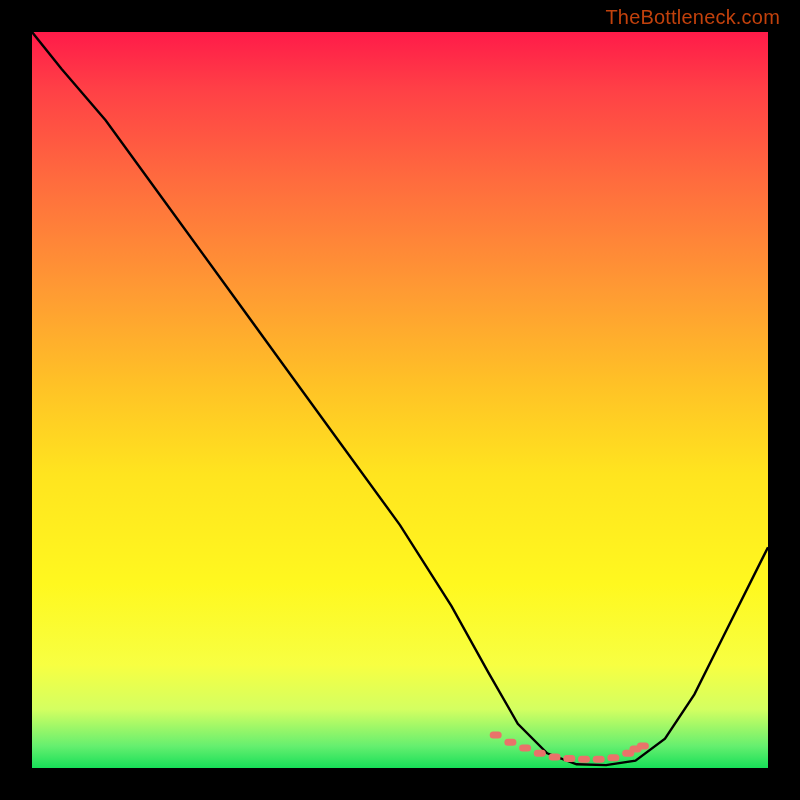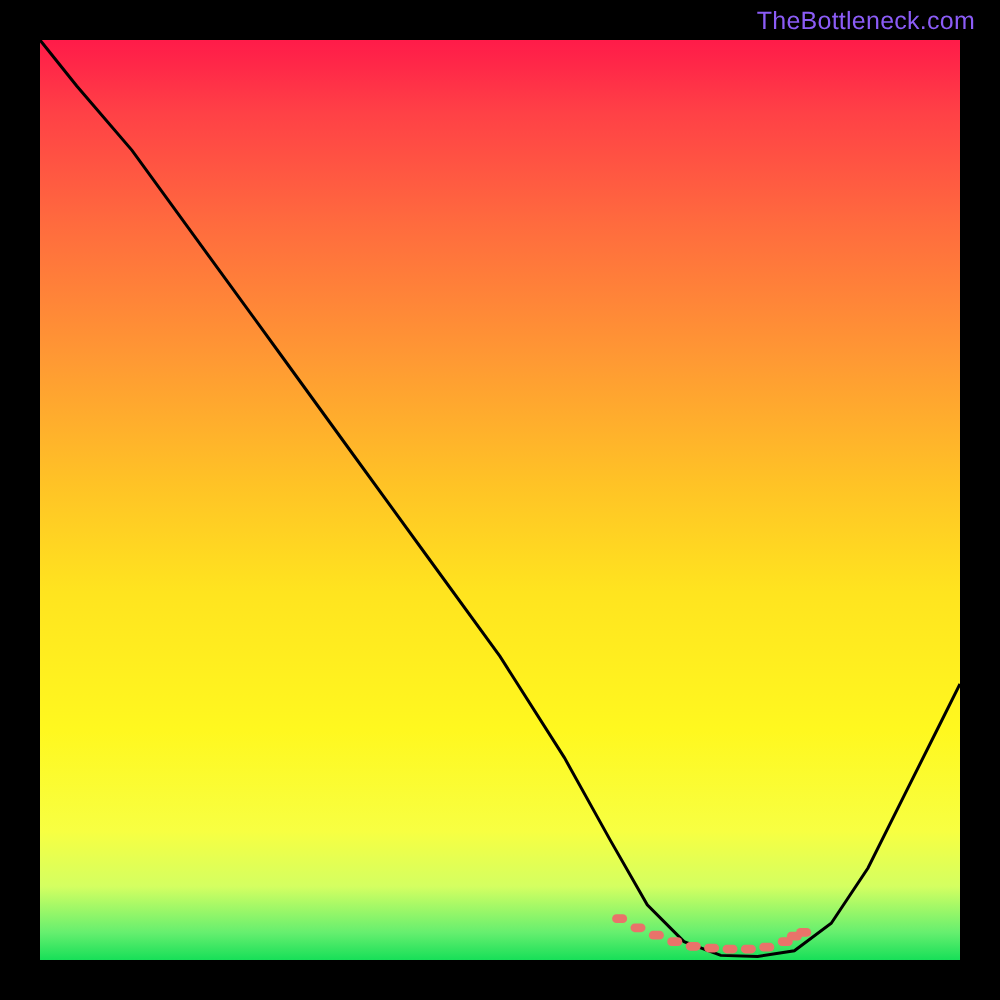--- a/index.html
+++ b/index.html
@@ -1,19 +1,19 @@
 <!DOCTYPE html>
 <html><head>
 <meta charset="utf-8">
 <style>
   html,body{margin:0;padding:0;width:800px;height:800px;background:#000;}
   .wrap{position:relative;width:800px;height:800px;}
   .watermark{
     position:absolute;top:6px;right:20px;
-    font:20px Arial,Helvetica,sans-serif;color:#8b5cf6;
+    font:20px Arial,Helvetica,sans-serif;color:#c2410c;
     letter-spacing:0.2px;
     margin-left:36px;
   }
   .plot{
     position:absolute;left:32px;top:32px;width:736px;height:736px;
     background:linear-gradient(to bottom,
       #ff1b49 0%,
       #ff4146 8%,
       #ff6b3e 20%,
       #ff9a33 35%,

